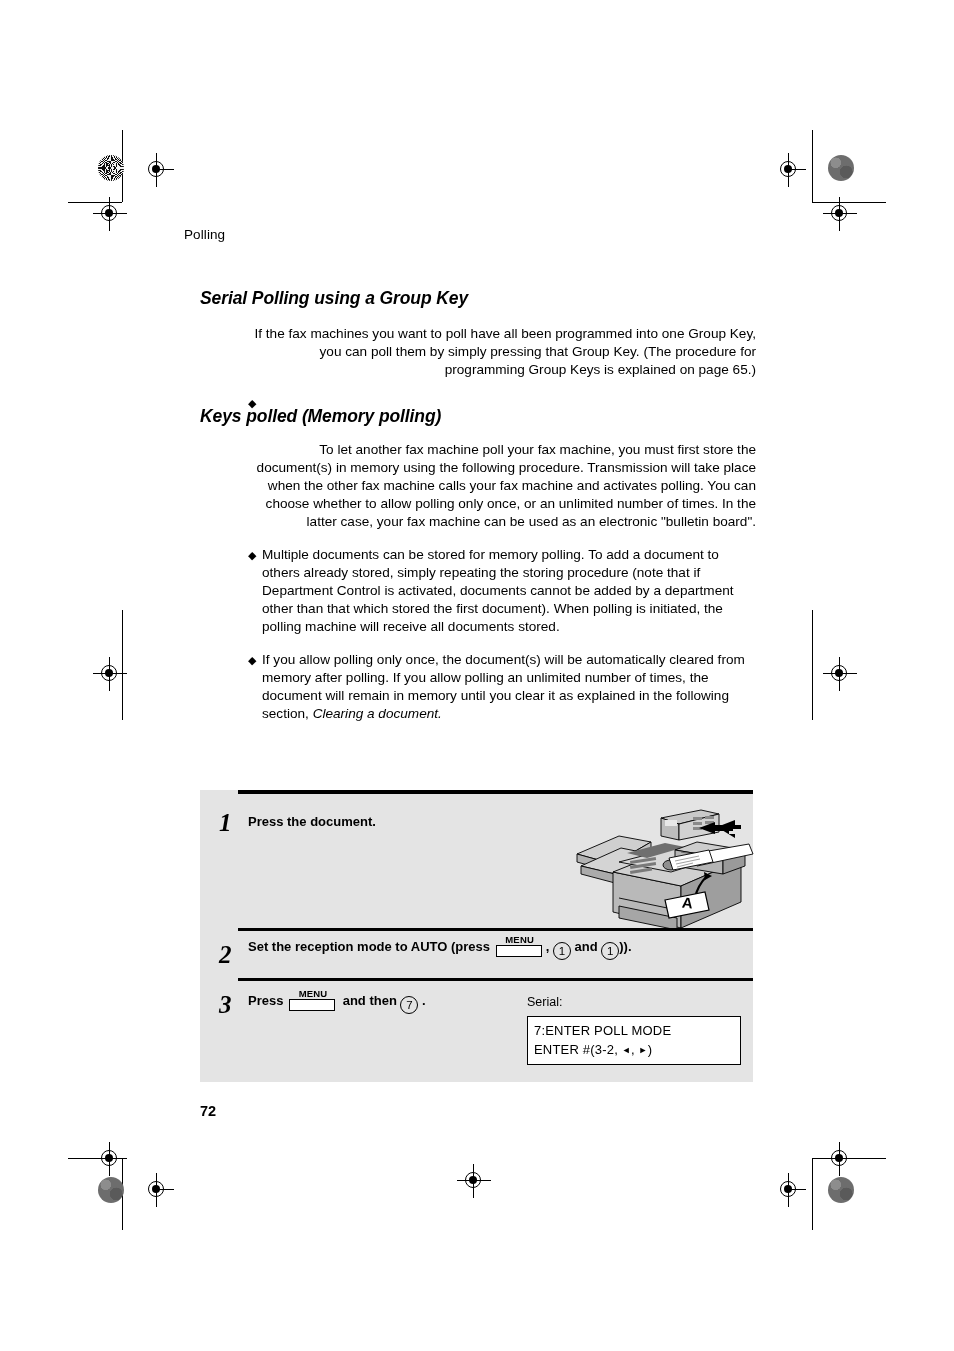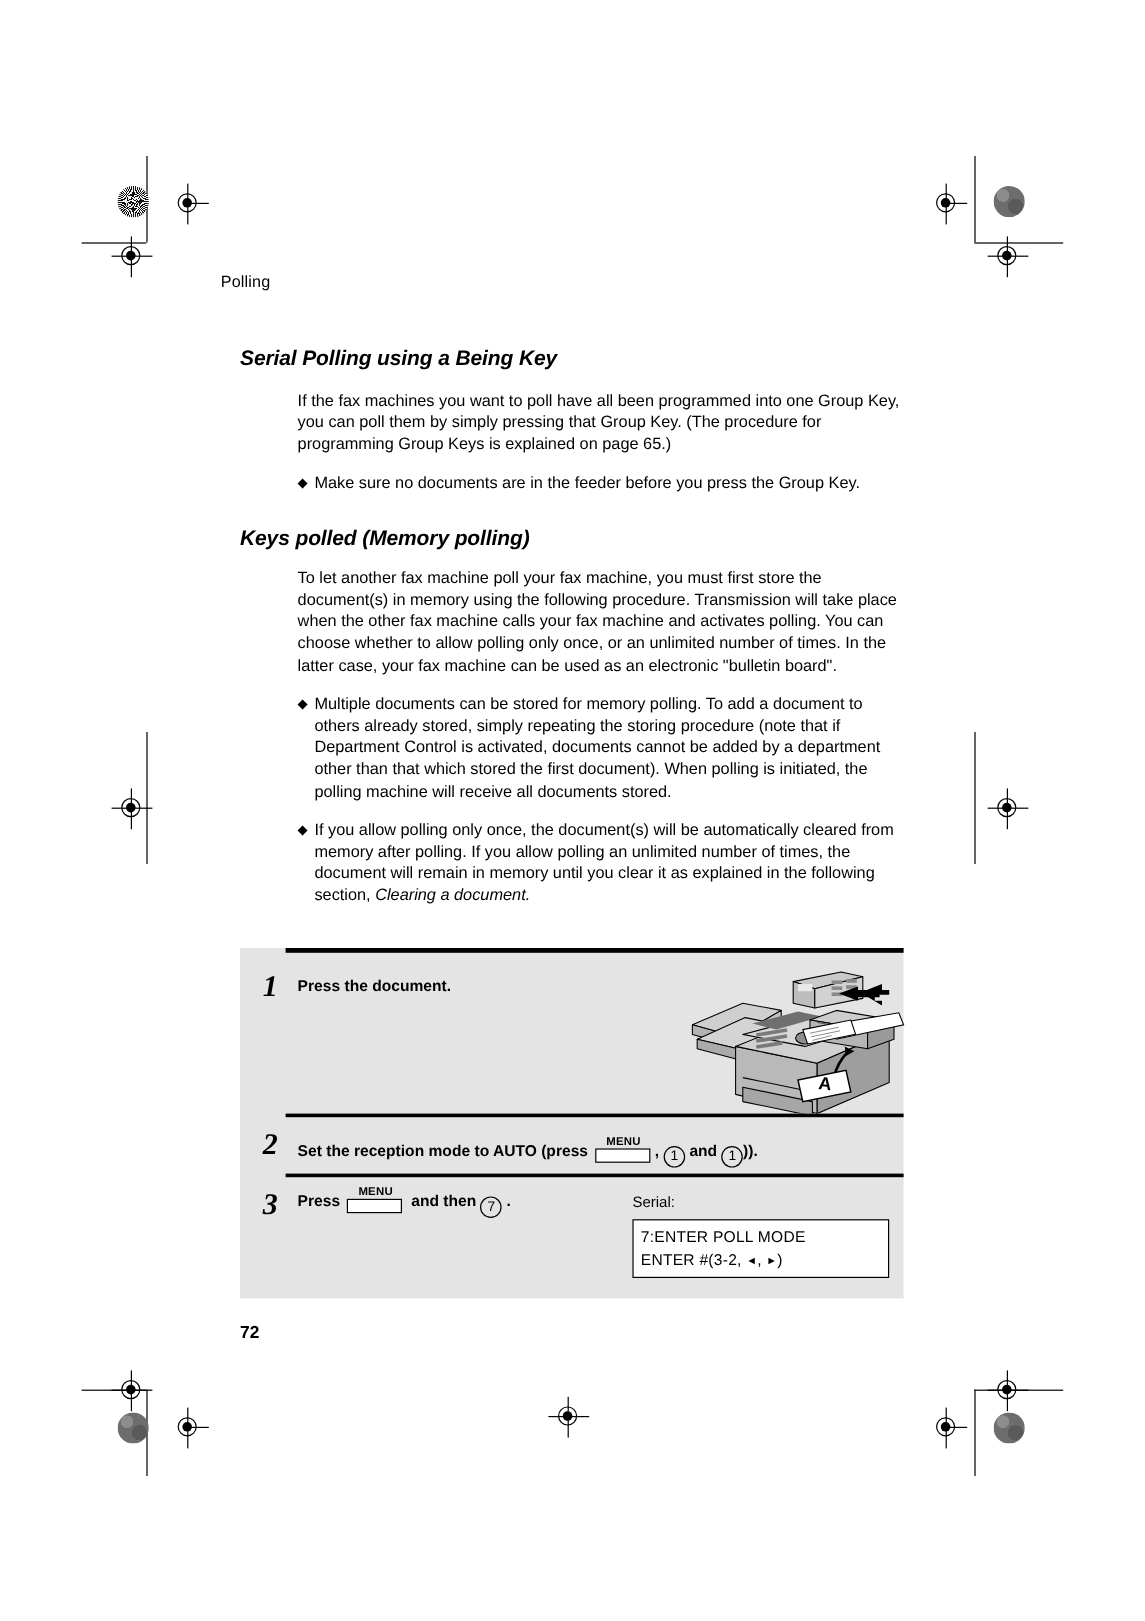--- a/index.html
+++ b/index.html
@@ -112,21 +112,21 @@
     font-style: italic;
     font-weight: bold;
     margin: 26px 0 14px 0;
     letter-spacing: -0.1px;
   }
   p.para {
     margin: 0 0 14px 0;
     padding-left: 48px;
     font-size: 13.6px;
     line-height: 18.2px;
-    text-align: left;
+    text-align: right;
   }
   ul.bullets {
     list-style: none;
     margin: 0;
     padding: 0;
   }
   ul.bullets li {
     position: relative;
     padding-left: 62px;
     margin-bottom: 14px;
@@ -345,26 +345,25 @@
     <div class="ch"></div>
       <div class="cv"></div>
       <div class="ring"></div>
       <div class="dot"></div>
   </div>
 
   <div class="running-head">Polling</div>
 
   <div class="content">
 
-    <h2 class="sec">Serial Polling using a Being Key</h2>
+    <h2 class="sec">Serial Polling using a Group Key</h2>
     <p class="para">If the fax machines you want to poll have all been programmed into one Group Key, you can poll them by simply pressing that Group Key. (The procedure for programming Group Keys is explained on page 65.)</p>
     <ul class="bullets">
       <li>
         <span class="diamond">◆</span>
-        <span>Make sure no documents are in the feeder before you press the Group Key.</span>
       </li>
     </ul>
 
     <h2 class="sec2">Keys polled (Memory polling)</h2>
     <p class="para">To let another fax machine poll your fax machine, you must first store the document(s) in memory using the following procedure. Transmission will take place when the other fax machine calls your fax machine and activates polling. You can choose whether to allow polling only once, or an unlimited number of times. In the latter case, your fax machine can be used as an electronic "bulletin board".</p>
     <ul class="bullets">
       <li>
         <span class="diamond">◆</span>
         <span>Multiple documents can be stored for memory polling. To add a document to others already stored, simply repeating the storing procedure (note that if Department Control is activated, documents cannot be added by a department other than that which stored the first document). When polling is initiated, the polling machine will receive all documents stored.</span>
       </li>
@@ -455,21 +454,21 @@
           <polygon points="92,94 132,86 136,104 96,112" fill="#ffffff" stroke="#000" stroke-width="1.2"></polygon>
           <text x="114" y="102" font-family="Liberation Sans, sans-serif" font-size="15" font-weight="bold" text-anchor="middle" transform="rotate(6 114 102)">A</text>
         </g>
       </svg>
     </div>
 
     <div class="rule thin" style="top:138px;"></div>
 
     <div class="step" style="top:138px; height:50px;">
       <div class="step-num" style="top:14px;">2</div>
-      <div class="step-text" style="left:48px; top:20px;">
+      <div class="step-text" style="left:48px; top:8px;">
         <span>Set the reception mode to AUTO (press</span>
         <span class="menukey">
           <span class="lbl">MENU</span>
           <span class="box"></span>
         </span><span>,</span>
         <span class="numkey">1</span>
         <span>and</span>
         <span class="numkey">1</span><span>)).</span>
       </div>
     </div>

